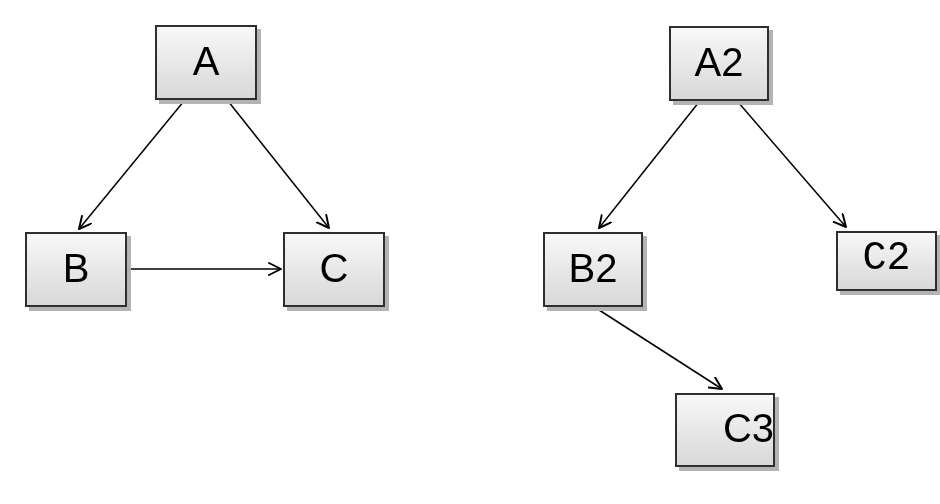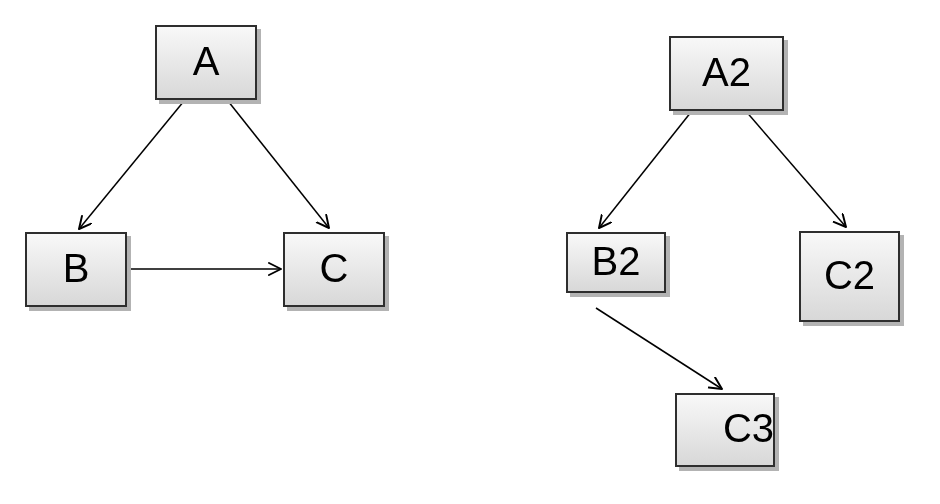--- a/index.html
+++ b/index.html
@@ -58,26 +58,26 @@
   <div id="node-layer">
       <div class="node" style="left: 155px; top: 25px; width: 102px; height: 75px; border: 2px solid rgb(46, 46, 46); background: linear-gradient(rgb(248, 248, 248), rgb(216, 216, 216)); box-shadow: rgb(179, 179, 179) 4px 4px 0px; color: rgb(0, 0, 0);">
         <span class="node-label">A</span>
       </div>
       <div class="node" style="left: 25px; top: 232px; width: 102px; height: 75px; border: 2px solid rgb(46, 46, 46); background: linear-gradient(rgb(248, 248, 248), rgb(216, 216, 216)); box-shadow: rgb(179, 179, 179) 4px 4px 0px; color: rgb(0, 0, 0);">
         <span class="node-label">B</span>
       </div>
       <div class="node" style="left: 283px; top: 232px; width: 102px; height: 75px; border: 2px solid rgb(46, 46, 46); background: linear-gradient(rgb(248, 248, 248), rgb(216, 216, 216)); box-shadow: rgb(179, 179, 179) 4px 4px 0px; color: rgb(0, 0, 0);">
         <span class="node-label">C</span>
       </div>
-      <div class="node" style="left: 669px; top: 36px; width: 115px; height: 75px; border: 2px solid rgb(46, 46, 46); background: linear-gradient(rgb(248, 248, 248), rgb(216, 216, 216)); box-shadow: rgb(179, 179, 179) 4px 4px 0px; color: rgb(0, 0, 0);">
+      <div class="node" style="left: 669px; top: 26px; width: 100px; height: 75px; border: 2px solid rgb(46, 46, 46); background: linear-gradient(rgb(248, 248, 248), rgb(216, 216, 216)); box-shadow: rgb(179, 179, 179) 4px 4px 0px; color: rgb(0, 0, 0);">
         <span class="node-label">A2</span>
       </div>
-      <div class="node" style="left: 543px; top: 232px; width: 100px; height: 61px; border: 2px solid rgb(46, 46, 46); background: linear-gradient(rgb(248, 248, 248), rgb(216, 216, 216)); box-shadow: rgb(179, 179, 179) 4px 4px 0px; color: rgb(0, 0, 0); margin-left: 23px;">
+      <div class="node" style="left: 543px; top: 232px; width: 100px; height: 75px; border: 2px solid rgb(46, 46, 46); background: linear-gradient(rgb(248, 248, 248), rgb(216, 216, 216)); box-shadow: rgb(179, 179, 179) 4px 4px 0px; color: rgb(0, 0, 0);">
         <span class="node-label">B2</span>
       </div>
-      <div class="node" style="left: 799px; top: 231px; width: 101px; height: 91px; border: 2px solid rgb(46, 46, 46); background: linear-gradient(rgb(248, 248, 248), rgb(216, 216, 216)); box-shadow: rgb(179, 179, 179) 4px 4px 0px; color: rgb(0, 0, 0);">
+      <div class="node" style="left: 836px; top: 231px; width: 101px; height: 60px; border: 2px solid rgb(46, 46, 46); background: linear-gradient(rgb(248, 248, 248), rgb(216, 216, 216)); box-shadow: rgb(179, 179, 179) 4px 4px 0px; color: rgb(0, 0, 0); font-family: Liberation Mono, monospace;">
         <span class="node-label">C2</span>
       </div>
       <div class="node" style="left: 675px; top: 393px; width: 100px; height: 74px; border: 2px solid rgb(46, 46, 46); background: linear-gradient(rgb(248, 248, 248), rgb(216, 216, 216)); box-shadow: rgb(179, 179, 179) 4px 4px 0px; color: rgb(0, 0, 0); padding-left: 47px;">
         <span class="node-label">C3</span>
       </div>
     </div>
 </div>
 
 </body></html>

